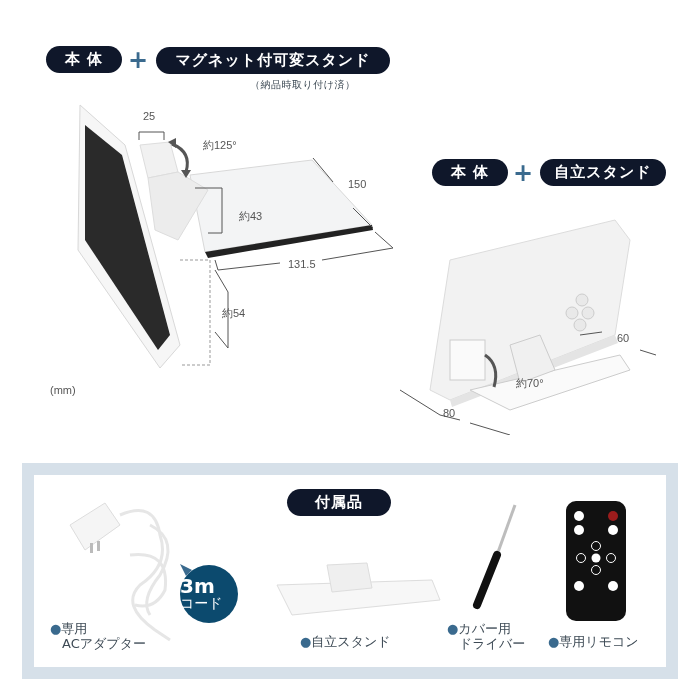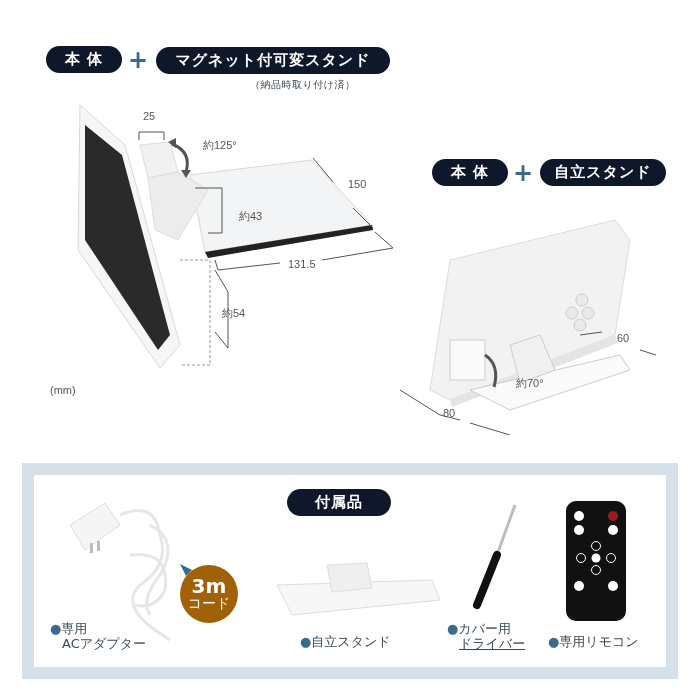--- a/index.html
+++ b/index.html
@@ -108,21 +108,21 @@
 
 <svg width="130" height="150" style="left:60px;top:495px;" viewBox="0 0 130 150">
   <polygon points="10,30 45,8 60,30 25,55" fill="#f5f5f5" stroke="#ddd"></polygon>
   <rect x="30" y="48" width="3" height="10" fill="#bbb"></rect>
   <rect x="37" y="46" width="3" height="10" fill="#bbb"></rect>
   <path d="M60,20 Q95,5 100,40 Q110,70 80,90 Q60,110 95,135 L110,145" fill="none" stroke="#e6e6e6" stroke-width="3"></path>
   <path d="M90,30 Q120,45 100,80 Q80,105 90,120" fill="none" stroke="#e6e6e6" stroke-width="3"></path>
   <path d="M70,60 Q110,55 105,95 Q95,115 75,110" fill="none" stroke="#e6e6e6" stroke-width="3"></path>
 </svg>
 
-<div class="abs" style="left:180px;top:565px;width:58px;height:58px;border-radius:50%;background:#a16207;color:#fff;text-align:center;">
+<div class="abs" style="left:180px;top:565px;width:58px;height:58px;border-radius:50%;background:#0c4a6e;color:#fff;text-align:left;">
   <div style="font-size:20px;font-weight:bold;line-height:22px;margin-top:10px;">3m</div>
   <div style="font-size:14px;line-height:12px;">コード</div>
 </div>
 <svg width="12" height="12" style="left:180px;top:564px;" viewBox="0 0 12 12">
   <polygon points="0,0 12,6 6,12" fill="#3a6a8e"></polygon>
 </svg>
 
 <div class="caption" style="left:50px;top:621px;">
   <span class="bullet">●</span><span>専用</span><br>
   <span style="padding-left:12px;">ACアダプター</span>
@@ -135,21 +135,21 @@
 <div class="caption" style="left:300px;top:634px;">
   <span class="bullet">●</span><span>自立スタンド</span>
 </div>
 
 <svg width="70" height="110" style="left:455px;top:500px;" viewBox="0 0 70 110">
   <line x1="60" y1="5" x2="42" y2="55" stroke="#bdbdbd" stroke-width="3"></line>
   <line x1="42" y1="55" x2="22" y2="105" stroke="#111" stroke-width="8" stroke-linecap="round"></line>
 </svg>
 <div class="caption" style="left:447px;top:621px;">
   <span class="bullet">●</span><span>カバー用</span><br>
-  <span style="padding-left:12px;text-decoration:underline;">ドライバー</span>
+  <span style="padding-left:12px;">ドライバー</span>
 </div>
 
 <svg width="62" height="122" style="left:565px;top:500px;" viewBox="0 0 62 122">
   <rect x="1" y="1" width="60" height="120" rx="10" fill="#111"></rect>
   <circle cx="14" cy="16" r="5" fill="#fff"></circle>
   <circle cx="48" cy="16" r="5" fill="#9b1c1c"></circle>
   <circle cx="14" cy="30" r="5" fill="#fff"></circle>
   <circle cx="48" cy="30" r="5" fill="#fff"></circle>
   <circle cx="31" cy="46" r="4.5" fill="none" stroke="#fff"></circle>
   <circle cx="16" cy="58" r="4.5" fill="none" stroke="#fff"></circle>

